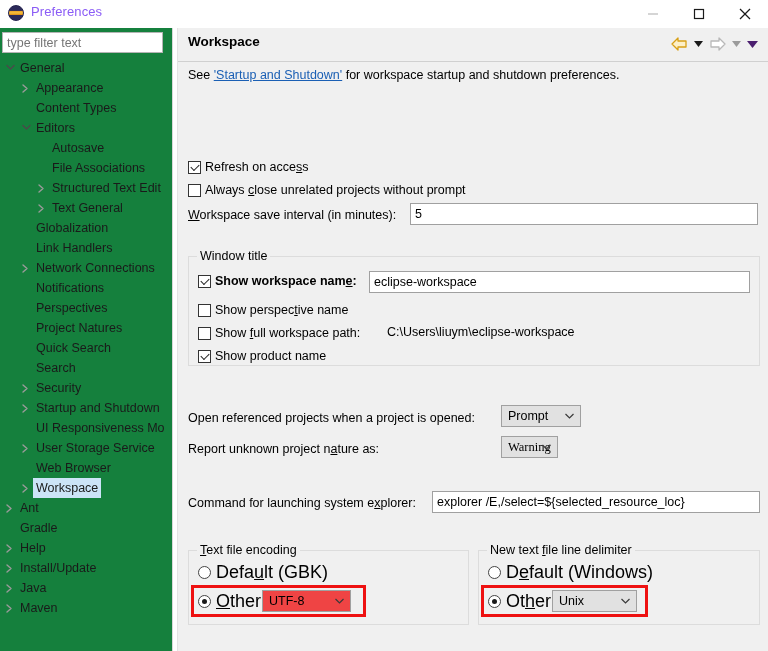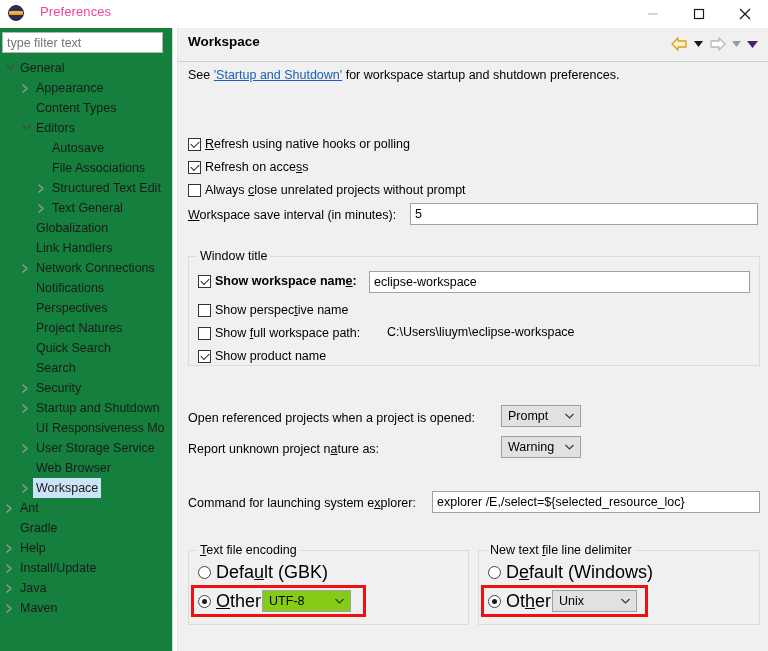--- a/index.html
+++ b/index.html
@@ -23,22 +23,22 @@
   .title-icon {
     position: absolute; left: 8px; top: 5px; width: 16px; height: 16px;
     border-radius: 50%;
     background: linear-gradient(to bottom,
        #2c2a5a 0%, #2c2a5a 32%,
        #f0a020 34%, #f5c040 50%, #e08a10 64%,
        #2c2a5a 66%, #2c2a5a 100%);
     border: 1px solid #23214d;
   }
   .title-text {
-    position: absolute; left: 40px; top: 4px;
-    font-size: 13px; color: #ec4899; letter-spacing: .1px;
+    position: absolute; left: 31px; top: 4px;
+    font-size: 13px; color: #8b5cf6; letter-spacing: .1px;
   }
   .wbtn {
     position: absolute; top: 0; width: 46px; height: 28px;
     display: flex; align-items: center; justify-content: center;
   }
   .wbtn svg { display: block; }
   #btn-min { right: 92px; }
   #btn-max { right: 46px; }
   #btn-close { right: 0px; }
 
@@ -153,21 +153,21 @@
     font-size: 12.5px; color: #000; white-space: nowrap;
   }
 
   
   .combo {
     position: absolute; height: 22px;
     border: 1px solid #a0a0a0;
     background: #e1e1e1;
     font-size: 12.5px;
   }
-  .combo.white { background: #84cc16; }
+  .combo.white { background: #ef4444; }
   .combo .cval {
     position: absolute; left: 6px; top: 0; line-height: 20px;
     white-space: nowrap;
   }
   .combo .cchev {
     position: absolute; right: 6px; top: 0; height: 20px;
     display: flex; align-items: center;
   }
 
   
@@ -341,24 +341,20 @@
             </svg>
         </div>
       </div>
     </div>
     <div class="hdr-rule"></div>
 
     <div class="desc">
       <span>See </span><a href="#">'Startup and Shutdown'</a><span> for workspace startup and shutdown preferences.</span>
     </div>
 
-    <div class="cbrow" style="left:10px; top:108px; width:430px;">
-      <div class="cbox checked"></div>
-      <div class="cblabel"><u>R</u><span>efresh using native hooks or polling</span></div>
-    </div>
 
     <div class="cbrow" style="left:10px; top:131px; width:300px;">
       <div class="cbox checked"></div>
       <div class="cblabel"><span>Refresh on acce</span><u>s</u><span>s</span></div>
     </div>
 
     <div class="cbrow" style="left:10px; top:154px; width:420px;">
       <div class="cbox"></div>
       <div class="cblabel"><span>Always </span><u>c</u><span>lose unrelated projects without prompt</span></div>
     </div>
@@ -396,21 +392,21 @@
     <div class="combo" style="left:323px; top:377px; width:80px;">
       <span class="cval">Prompt</span>
       <span class="cchev">
         <svg width="9" height="6" viewBox="0 0 9 6">
             <path d="M0.5 1 L4.5 5 L8.5 1" fill="none" stroke="#3a3a3a" stroke-width="1.2"></path>
           </svg>
       </span>
     </div>
 
     <div class="lbltext" style="left:10px; top:414px;"><span>Report unknown project n</span><u>a</u><span>ture as:</span></div>
-    <div class="combo" style="left:323px; top:408px; width:80px;">
+    <div class="combo" style="left:323px; top:408px; width:57px;font-family:Liberation Serif, serif;">
       <span class="cval">Warning</span>
       <span class="cchev">
         <svg width="9" height="6" viewBox="0 0 9 6">
             <path d="M0.5 1 L4.5 5 L8.5 1" fill="none" stroke="#3a3a3a" stroke-width="1.2"></path>
           </svg>
       </span>
     </div>
 
     <div class="lbltext" style="left:10px; top:468px;"><span>Command for launching system e</span><u>x</u><span>plorer:</span></div>
     <input class="txtfield" style="left: 254px; top: 463px; width: 328px;" type="text" value="explorer /E,/select=${selected_resource_loc}">

